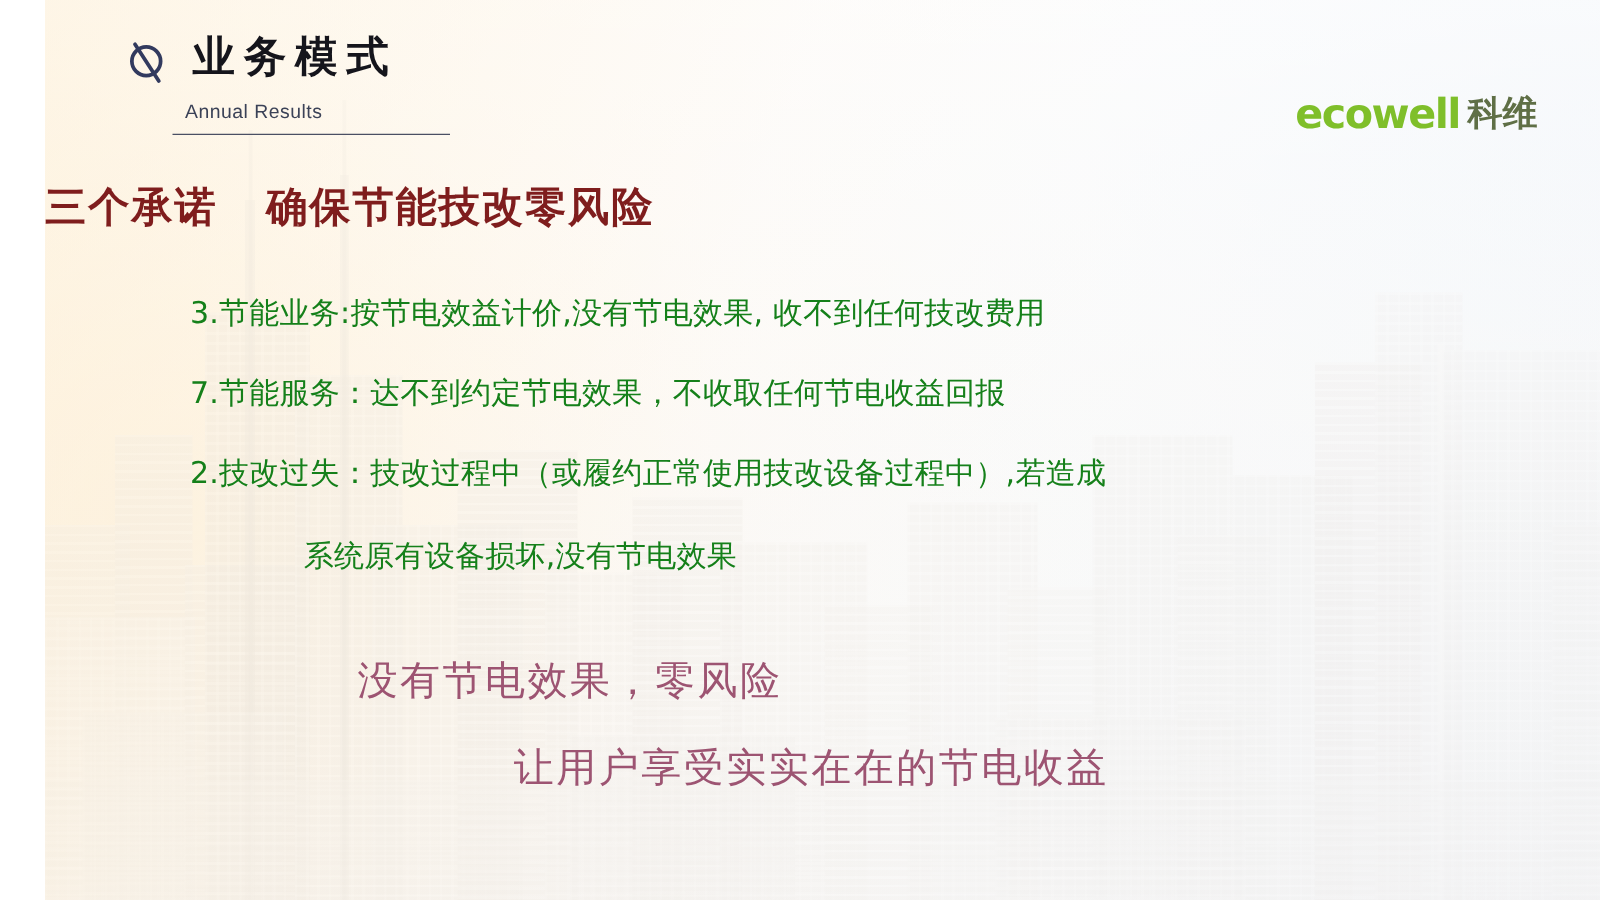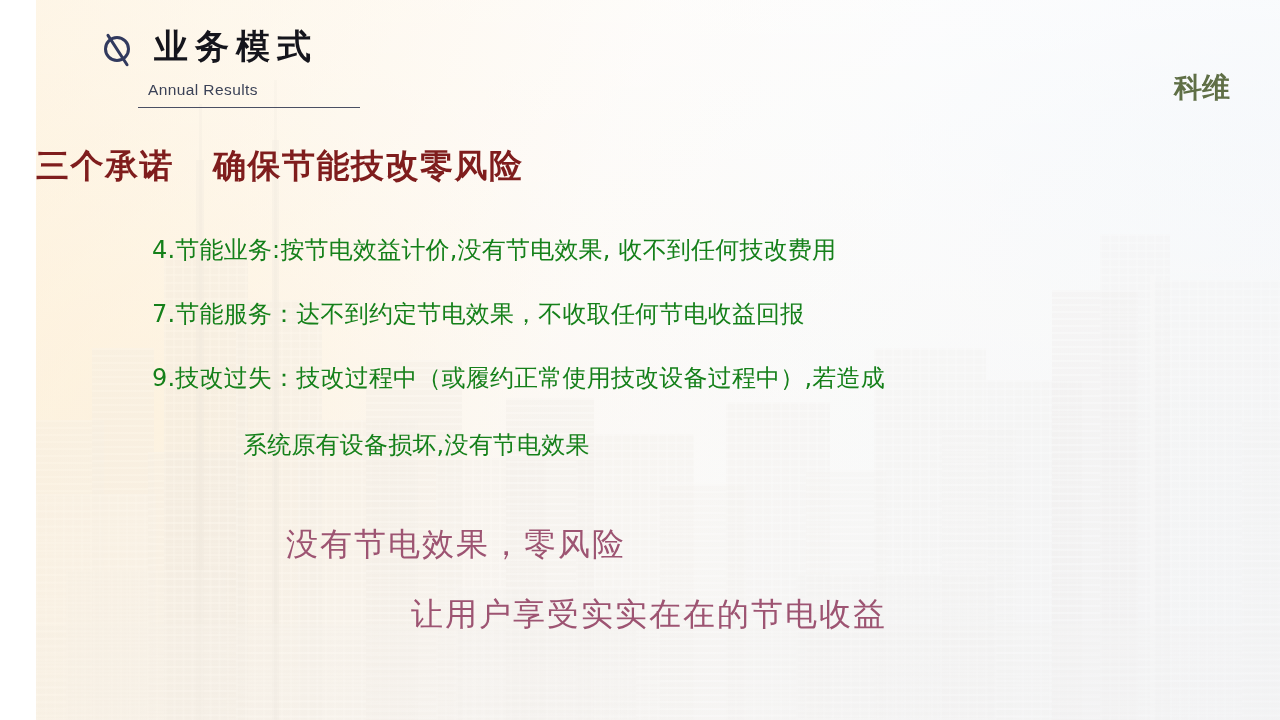--- a/index.html
+++ b/index.html
@@ -294,29 +294,30 @@
         <div class="ring"></div>
         <div class="slash"></div>
       </div>
       <div class="page-title">业务模式</div>
     </div>
     <div class="page-subtitle">Annual Results</div>
     <div class="header-rule"></div>
   </div>
 
   <div class="brand">
+    <span class="brand-word">ecowell</span>
     <span class="brand-cn">科维</span>
   </div>
 
   <div class="headline">三个承诺   确保节能技改零风险</div>
 
   <div class="bullets">
-    <div class="bullet b1">4.节能业务:按节电效益计价,没有节电效果, 收不到任何技改费用</div>
+    <div class="bullet b1">3.节能业务:按节电效益计价,没有节电效果, 收不到任何技改费用</div>
     <div class="bullet b2">7.节能服务：达不到约定节电效果，不收取任何节电收益回报</div>
-    <div class="bullet b3">9.技改过失：技改过程中（或履约正常使用技改设备过程中）,若造成</div>
+    <div class="bullet b3">2.技改过失：技改过程中（或履约正常使用技改设备过程中）,若造成</div>
     <div class="bullet b4">系统原有设备损坏,没有节电效果</div>
   </div>
 
   <div class="closing">
     <div class="close-line c1">没有节电效果，零风险</div>
     <div class="close-line c2">让用户享受实实在在的节电收益</div>
   </div>
 
 </div>
 

